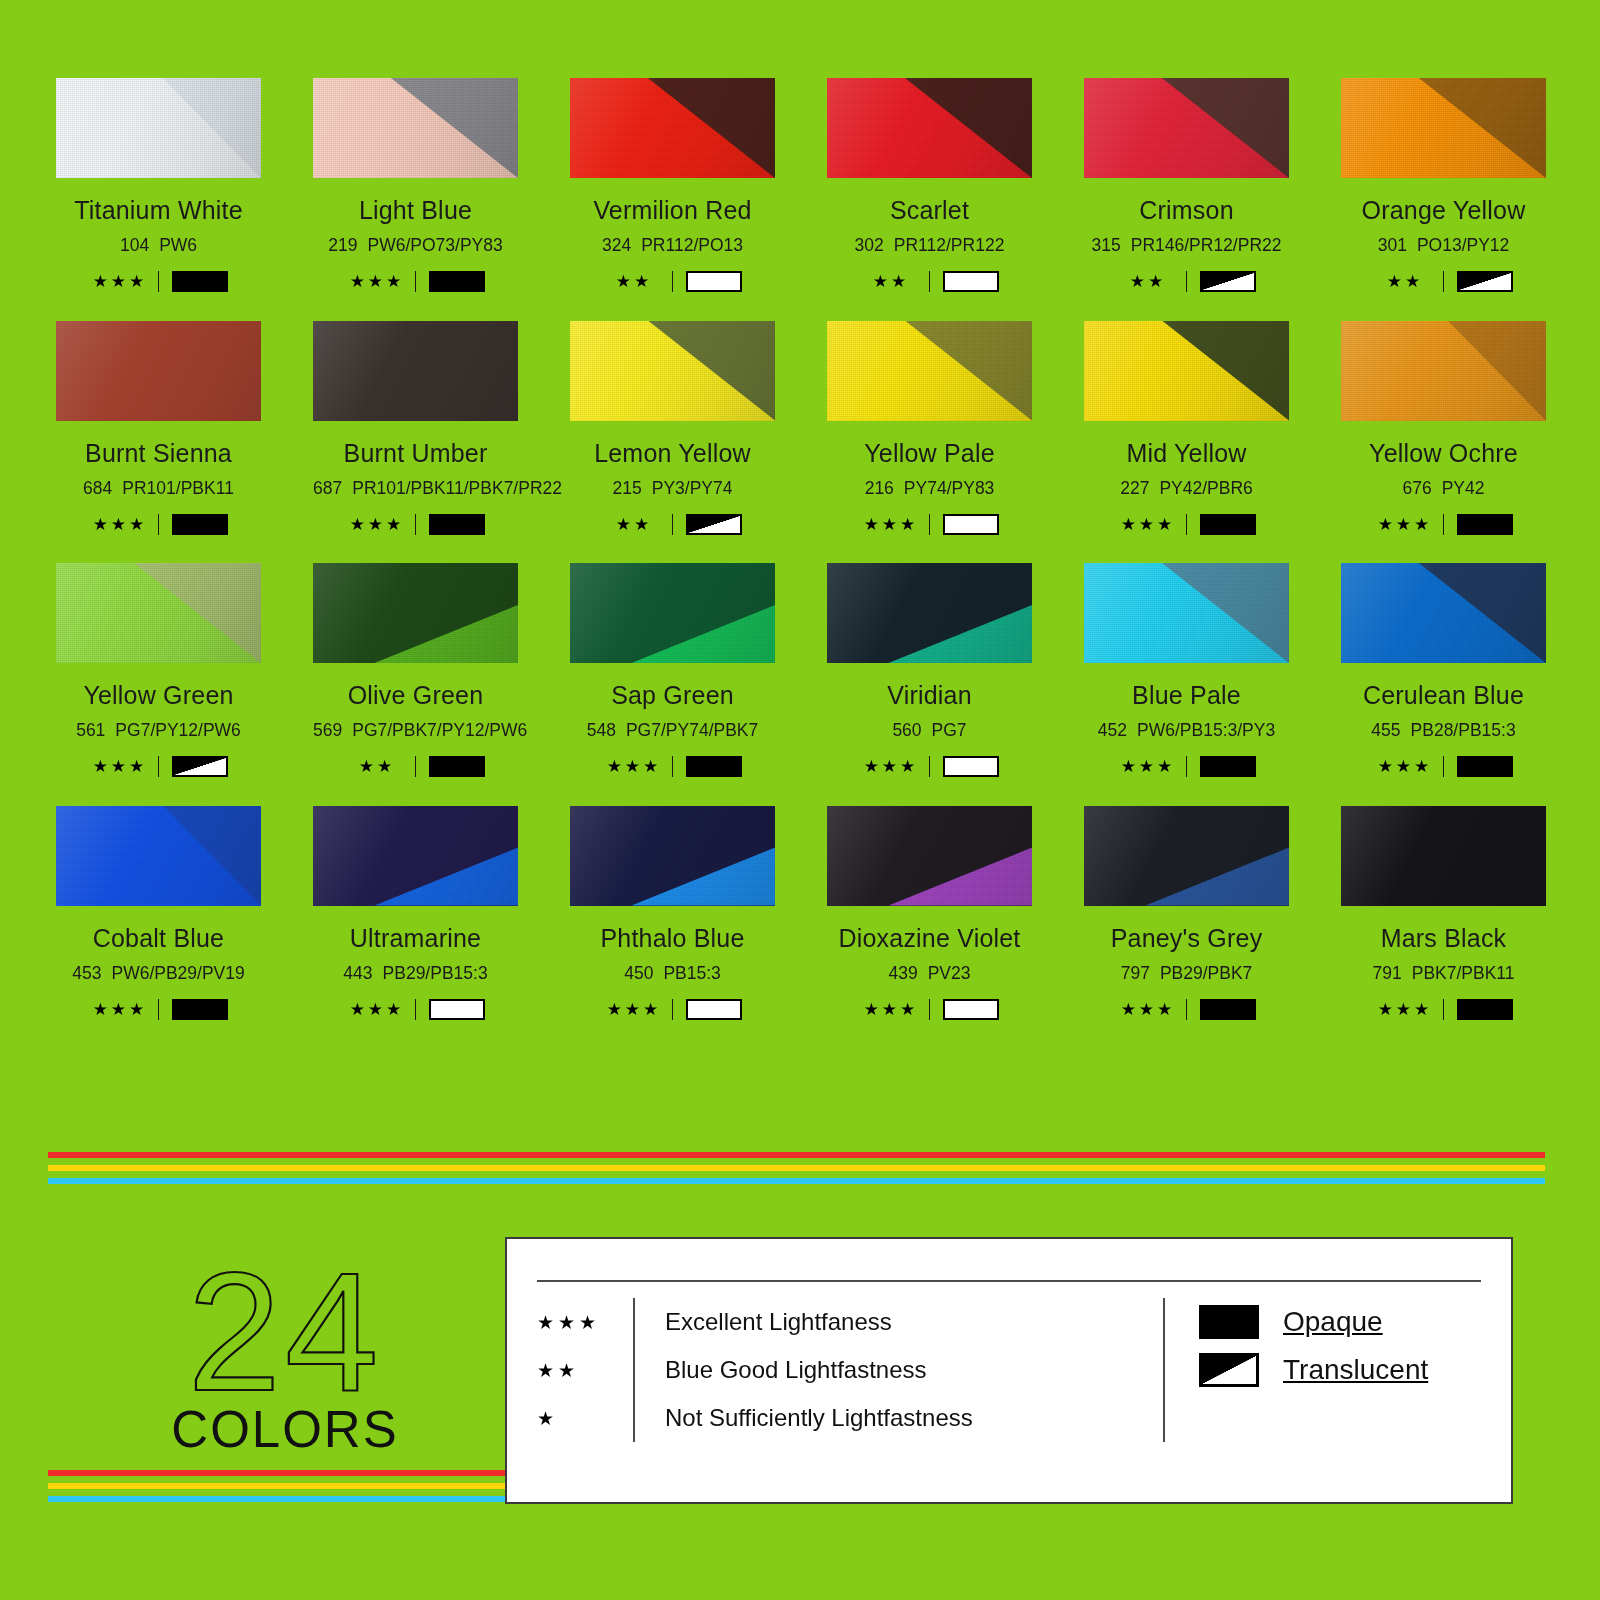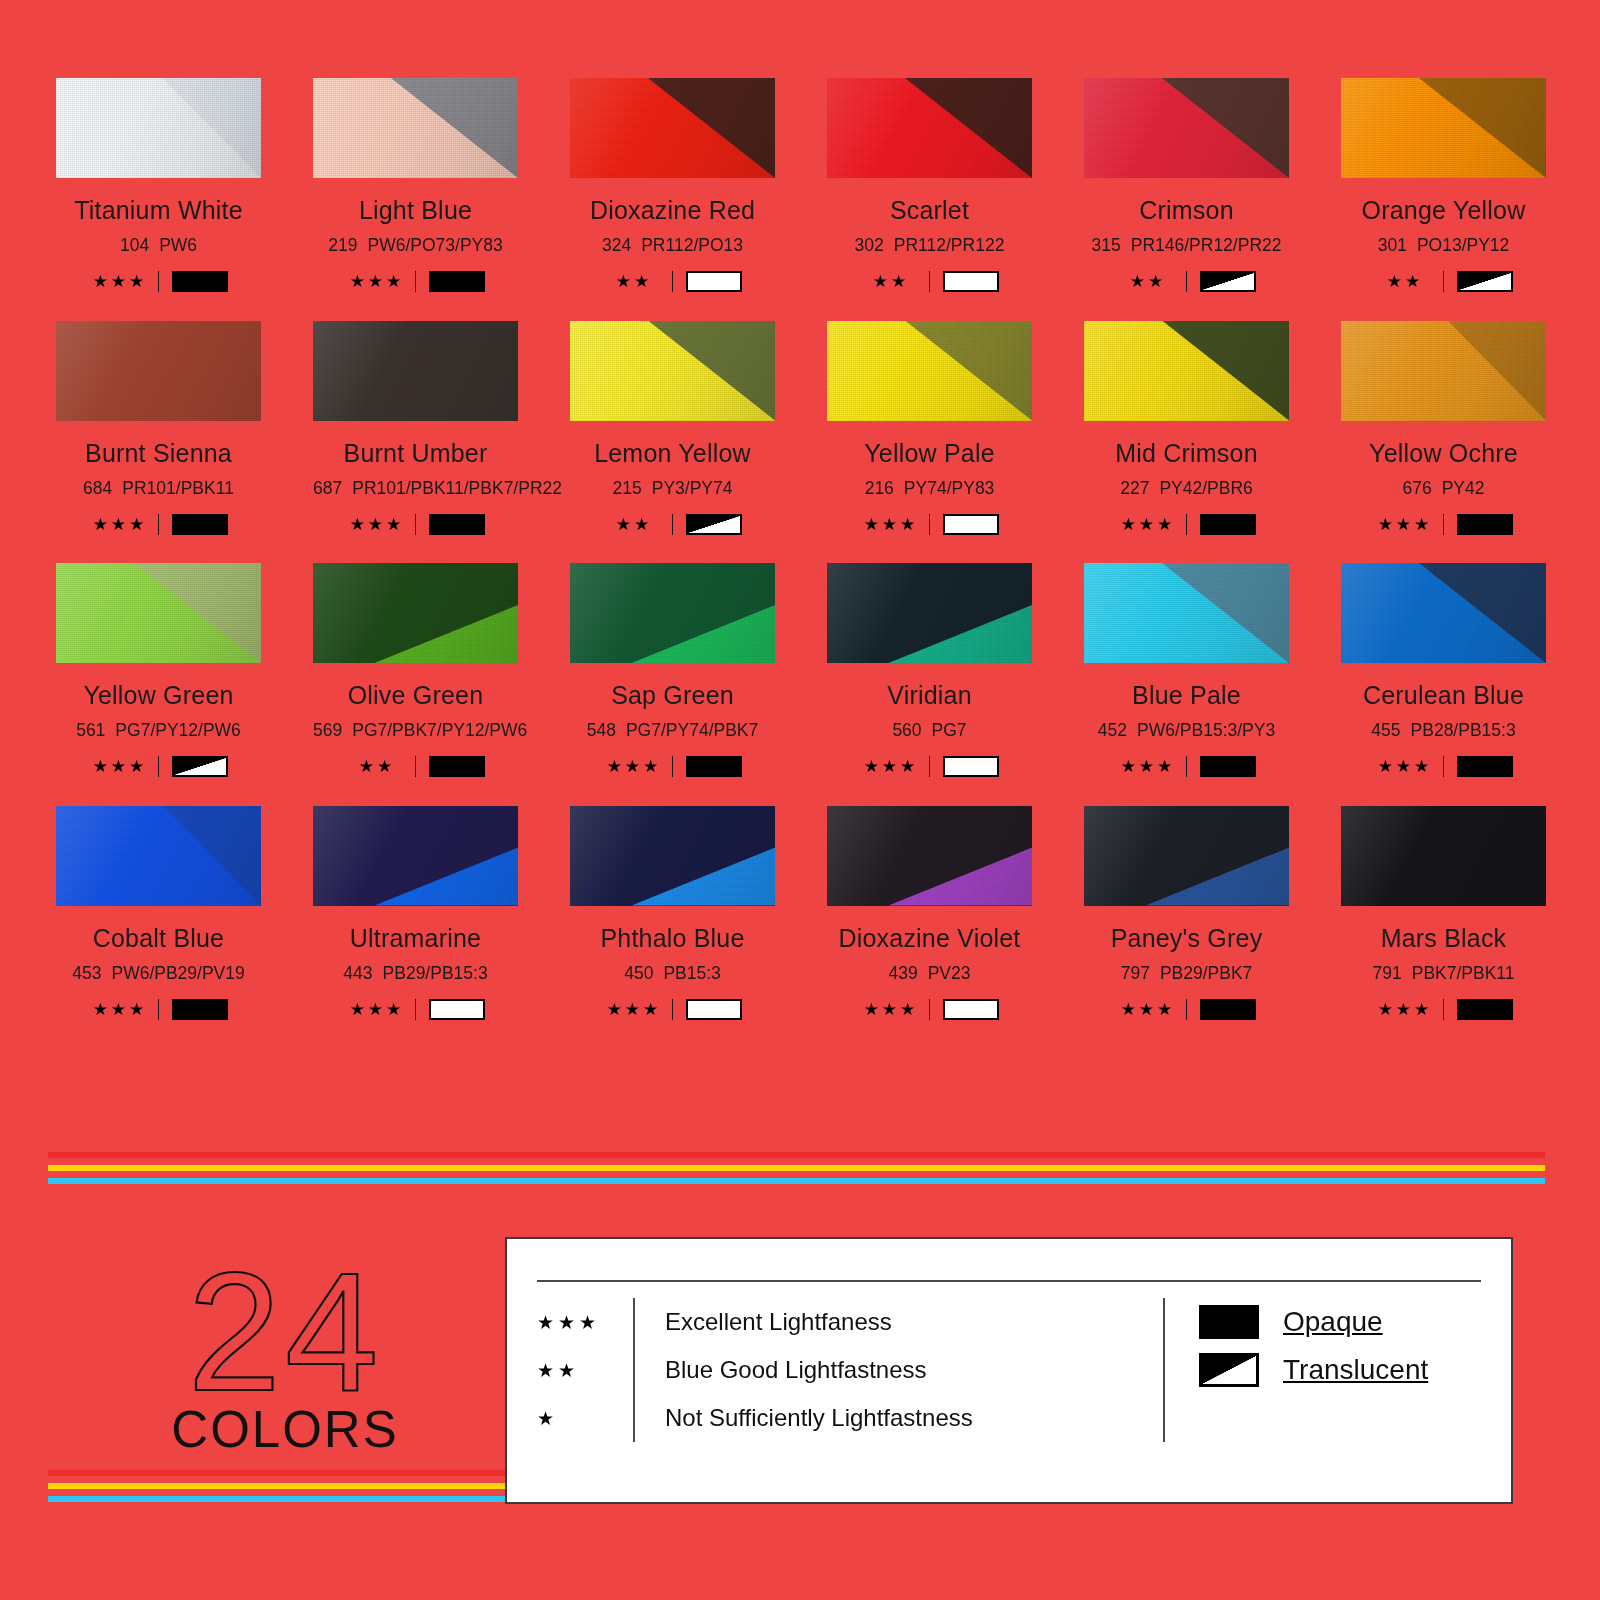--- a/index.html
+++ b/index.html
@@ -7,21 +7,21 @@
   html, body {
     margin: 0; padding: 0;
     width: 1600px; height: 1600px;
     background: #ffffff;
     font-family: "Liberation Sans", sans-serif;
     overflow: hidden;
   }
   #page {
     position: relative;
     width: 1600px; height: 1600px;
-    background: #ef4444;
+    background: #84cc16;
   }
 
   
   .grid {
     position: absolute;
     left: 56px; top: 78px;
     width: 1490px;
     display: grid;
     grid-template-columns: repeat(6, 205px);
     column-gap: 52px;
@@ -258,21 +258,21 @@
           <span class="opbox opaque"></span>
         </div>
       </div>
       <div class="cell">
         <div class="swatch">
           <div class="base" style="background: rgb(243, 34, 19);"></div>
           <div class="shade" style="background: rgb(80, 34, 28); clip-path: polygon(100% 0px, 38% 0px, 100% 100%);"></div>
           <div class="weave"></div>
           <div class="sheen"></div>
         </div>
-        <div class="name">Dioxazine Red</div>
+        <div class="name">Vermilion Red</div>
         <div class="codeline"><span class="num">324</span><span>PR112/PO13</span></div>
         <div class="ratingline">
           <span class="stars">★★</span>
           <span class="divider"></span>
           <span class="opbox transparent"></span>
         </div>
       </div>
       <div class="cell">
         <div class="swatch">
           <div class="base" style="background: rgb(236, 29, 38);"></div>
@@ -382,21 +382,21 @@
           <span class="opbox transparent"></span>
         </div>
       </div>
       <div class="cell">
         <div class="swatch">
           <div class="base" style="background: rgb(251, 225, 11);"></div>
           <div class="shade" style="background: rgb(68, 81, 31); clip-path: polygon(100% 0px, 38% 0px, 100% 100%);"></div>
           <div class="weave"></div>
           <div class="sheen"></div>
         </div>
-        <div class="name">Mid Crimson</div>
+        <div class="name">Mid Yellow</div>
         <div class="codeline"><span class="num">227</span><span>PY42/PBR6</span></div>
         <div class="ratingline">
           <span class="stars">★★★</span>
           <span class="divider"></span>
           <span class="opbox opaque"></span>
         </div>
       </div>
       <div class="cell">
         <div class="swatch">
           <div class="base" style="background: rgb(235, 153, 28);"></div>

